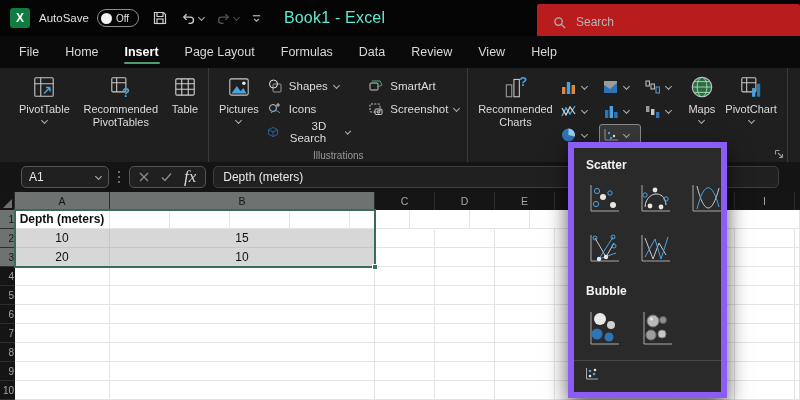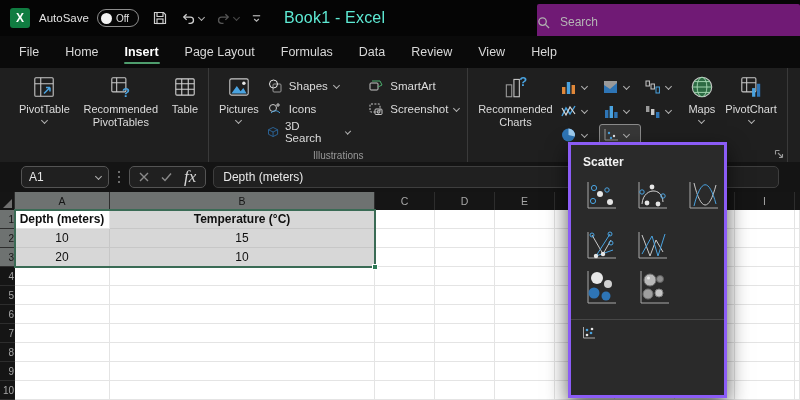--- a/index.html
+++ b/index.html
@@ -15,38 +15,38 @@
   
   .titlebar { position:absolute; top:0; left:0; right:0; height:36px; display:flex; align-items:center; background:#050505; }
   .xl-logo { width:20px; height:20px; margin:0 9px 0 10px; background:#107c41; border-radius:3px; display:flex; align-items:center; justify-content:center; color:#fff; font-size:12px; font-weight:bold; }
   .autosave-label { font-size:11.5px; color:#e2e2e2; margin-right:8px; }
   .toggle { width:42px; height:18px; border:1px solid #8d8d8d; border-radius:10px; display:flex; align-items:center; padding:0 3px; gap:4px; }
   .knob { width:11px; height:11px; border-radius:50%; background:#f2f2f2; }
   .toggle-state { font-size:10px; color:#e0e0e0; }
   .qat-btn { margin-left:12px; display:flex; align-items:center; gap:3px; }
   .dim { opacity:.4; }
   .win-title { font-size:16px; color:#5eead4; margin-left:22px; letter-spacing:.2px; }
-  .searchbox { position:absolute; left:537px; top:4px; width:263px; height:36px; background:#701a75; border-radius:2px; display:flex; align-items:center; gap:10px; }
+  .searchbox { position:absolute; left:537px; top:4px; width:263px; height:36px; background:#b91c1c; border-radius:2px; display:flex; align-items:center; padding-left:16px; gap:10px; }
   .search-text { font-size:12px; color:#b5b5b5; }
 
   
   .tabrow { position:absolute; top:36px; left:0; right:0; height:32px; display:flex; align-items:center; padding-left:6px; background:#0a0a0a; }
   .tab { position:relative; height:100%; display:flex; align-items:center; padding:0 13px; font-size:12.5px; color:#d8d8d8; cursor:default; }
   .tab.active { color:#ffffff; font-weight:bold; }
   .tab.active::after { content:""; position:absolute; left:12px; right:12px; bottom:4px; height:2px; border-radius:2px; background:#4e9d6d; }
 
   
   .ribbon { position:absolute; top:68px; left:0; right:0; height:94px; background:#1f1f1f; display:flex; }
   .group { position:relative; display:flex; align-items:flex-start; padding:3px 5px 15px 5px; }
   .group + .group { border-left:1px solid #3a3a3a; }
   .grouplabel { position:absolute; bottom:1px; left:0; right:0; text-align:center; font-size:10px; color:#989898; }
   .bigbtn { display:flex; flex-direction:column; align-items:center; justify-content:flex-start; text-align:center; font-size:11px; line-height:13px; color:#dcdcdc; padding:3px 5px 0 5px; gap:3px; }
   .bigbtn .lbl { white-space:pre-line; }
   .chv { display:inline-block; width:5px; height:5px; border-right:1.4px solid #b2b2b2; border-bottom:1.4px solid #b2b2b2; transform:rotate(45deg); margin-top:-1px; }
-  .smallcol { display:flex; flex-direction:column; padding-top:5px; gap:4px; }
+  .smallcol { display:flex; flex-direction:column; padding-top:5px; gap:4px;text-align:right; }
   .smallbtn { display:flex; align-items:center; gap:6px; font-size:11.5px; color:#dcdcdc; height:19px; padding:0 3px; }
   .minigrid { display:grid; grid-template-columns:repeat(3,42px); grid-auto-rows:24px; padding-top:4px; align-items:center; }
   .minibtn { display:flex; align-items:center; gap:4px; padding:2px 2px; border-radius:3px; border:1px solid transparent; }
   .minibtn.selected { border:1px solid #8a8a8a; background:#383838; }
   .launcher { position:absolute; right:3px; bottom:3px; }
 
   
   .fbar { position:absolute; top:162px; left:0; right:0; height:30px; background:#141414; display:flex; align-items:center; padding:0 21px; gap:7px; }
   .namebox { width:88px; height:22px; background:#202020; border:1px solid #545454; border-radius:5px; display:flex; align-items:center; padding:0 7px; font-size:12px; color:#e6e6e6; }
   .namebox .chv { margin-left:auto; }
@@ -67,21 +67,21 @@
   .rh { width:15px; background:#151515; color:#a6a6a6; font-size:10px; display:flex; align-items:center; justify-content:flex-end; padding-right:1px; border-bottom:1px solid #2d2d2d; }
   .rh.sel { background:#6e7271; color:#151515; }
   .cell { border-right:1px solid #e4e4e4; border-bottom:1px solid #e4e4e4; font-size:12px; color:#101010; display:flex; align-items:center; justify-content:center; overflow:hidden; white-space:nowrap; }
   .cell.sel { background:#d7d7d7; border-color:#c7c7c7; }
   .cell.active { background:#ffffff; }
   .cell.hdr { font-weight:bold; }
   .selbox { position:absolute; left:14px; top:17px; width:362px; height:59px; border:2px solid #3a6b55; pointer-events:none; }
   .handle { position:absolute; right:-4px; bottom:-4px; width:6px; height:6px; background:#2e7a57; border:1px solid #ffffff; }
 
   
-  .dropdown { position:absolute; left:568px; top:142px; width:159px; height:256px; background:#2a2a2a; border:3px solid #8b5cf6; box-shadow:0 8px 20px rgba(0,0,0,.65); z-index:30; padding-top:6px; }
+  .dropdown { position:absolute; left:568px; top:142px; width:159px; height:256px; background:#2a2a2a; border:6px solid #8b5cf6; box-shadow:0 8px 20px rgba(0,0,0,.65); z-index:30; padding-top:6px; }
   .dd-header { font-size:12px; font-weight:bold; color:#f2f2f2; padding:4px 12px 8px 12px; }
   .dd-grid { display:grid; grid-template-columns:repeat(3,40px); column-gap:11px; row-gap:12px; padding:0 8px 0 10px; }
   .dd-grid.two { grid-template-columns:repeat(2,40px); column-gap:13px; }
   .dd-item { width:40px; height:38px; display:flex; align-items:center; justify-content:center; border-radius:3px; }
   .dd-sep { border-top:1px solid #474747; margin:10px 0 0 0; }
   .dd-more { display:flex; align-items:center; gap:9px; padding:6px 8px 6px 10px; font-size:11.5px; color:#e2e2e2; }
   .dd-more-label::first-letter { text-decoration:underline; }
 </style>
 </head>
 <body>
@@ -372,21 +372,20 @@
     <div class="ch c60">F</div>
     <div class="ch c60">G</div>
     <div class="ch c60">H</div>
     <div class="ch c60">I</div>
     <div class="ch cFill"></div>
   </div>
 
   <div class="row">
     <div class="rh sel">1</div>
     <div class="cell cA active hdr">Depth (meters)</div>
-    <div class="cell cB sel hdr">Temperature (°C)</div>
     <div class="cell c60"></div>
       <div class="cell c60"></div>
       <div class="cell c60"></div>
       <div class="cell c60"></div>
       <div class="cell c60"></div>
       <div class="cell c60"></div>
       <div class="cell c60"></div>
       <div class="cell cFill"></div>
   </div>
   <div class="row">
@@ -557,20 +556,21 @@
     </div>
     <div class="dd-item">
       <svg width="36" height="32" viewBox="0 0 36 32" fill="none">
         <path d="M5 2 V28 H33" stroke="#a8a8a8"></path>
         <path d="M8 5 L16 26 L22 10 L29 22" stroke="#c9c9c9"></path>
           <path d="M8 24 L18 6 L24 26 L31 4" stroke="#4aa3e0"></path>
       </svg>
     </div>
   </div>
 
+  <div class="dd-header" style="margin-top:12px">Bubble</div>
   <div class="dd-grid two">
     <div class="dd-item" style="height:44px">
       <svg width="36" height="40" viewBox="0 0 36 40" fill="none">
         <path d="M5 4 V36 H33" stroke="#a8a8a8"></path>
         <circle cx="14" cy="11" r="6" fill="#e8e8e8"></circle>
           <circle cx="11" cy="26" r="5.5" fill="#2e75b6"></circle>
           <circle cx="23" cy="29" r="4.5" fill="#2e75b6"></circle>
           <circle cx="25" cy="17" r="4" fill="#d0d0d0"></circle>
       </svg>
     </div>

